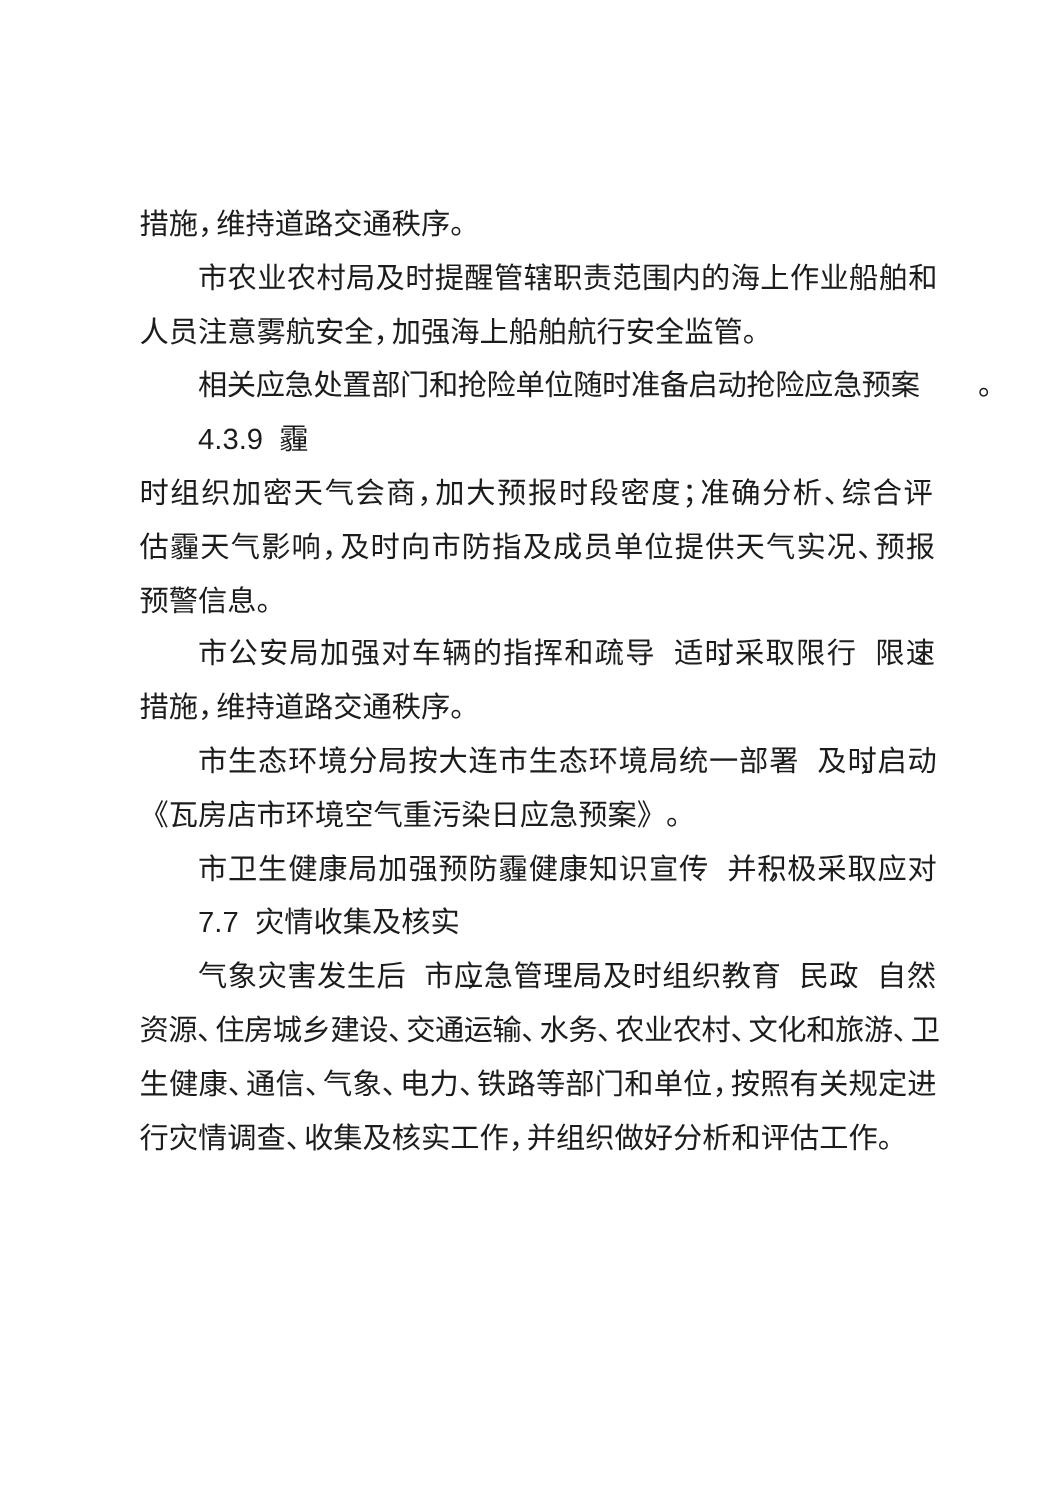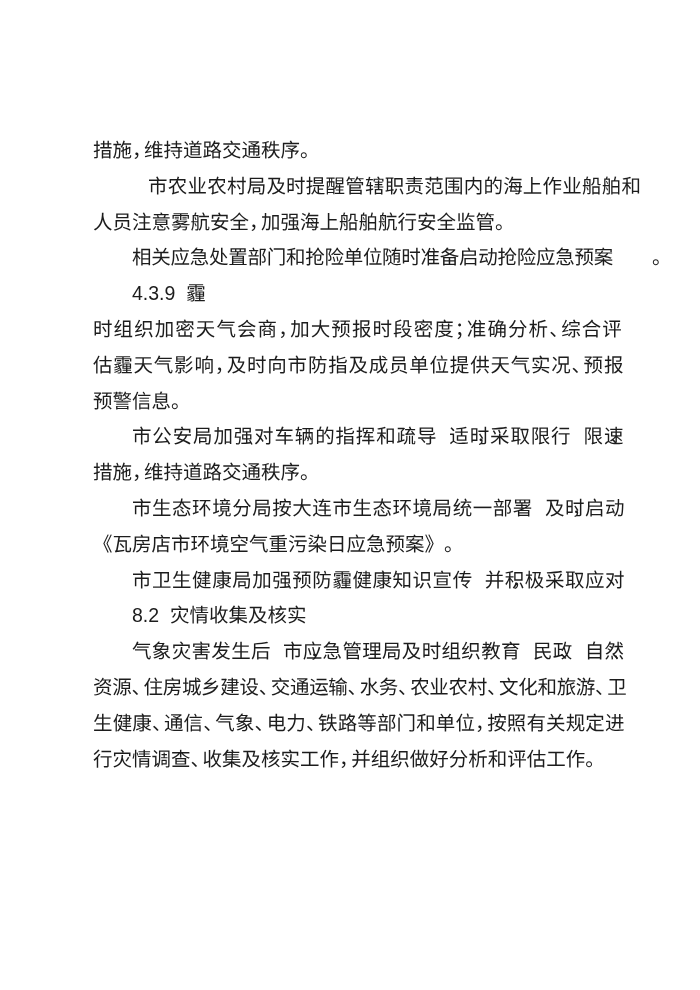--- a/index.html
+++ b/index.html
@@ -48,32 +48,32 @@
     color: var(--text-color, #1c1c1c);
     white-space: pre;
   }
 </style>
 </head>
 <body>
 
 <div class="page">
   <div class="text-block" id="doc-body">
       <div class="line"><span class="line-text">措施<span class="p">，</span>维持道路交通秩序<span class="p">。</span></span></div>
-      <div class="line indent"><span class="line-text" style="letter-spacing: 0.23px; margin-left: 16px;">市农业农村局及时提醒管辖职责范围内的海上作业船舶和</span></div>
+      <div class="line indent"><span class="line-text" style="letter-spacing: 0.23px;">市农业农村局及时提醒管辖职责范围内的海上作业船舶和</span></div>
       <div class="line"><span class="line-text">人员注意雾航安全<span class="p">，</span>加强海上船舶航行安全监管<span class="p">。</span></span></div>
       <div class="line indent"><span class="line-text" style="letter-spacing: -0.26px; margin-top: 16px;">相关应急处置部门和抢险单位随时准备启动抢险应急预案<span class="p">。</span></span></div>
       <div class="line indent"><span class="line-text">4.3.9  霾</span></div>
       <div class="line"><span class="line-text" style="letter-spacing: 1.07px;">时组织加密天气会商<span class="p">，</span>加大预报时段密度<span class="p">；</span>准确分析<span class="p">、</span>综合评</span></div>
       <div class="line"><span class="line-text" style="letter-spacing: 0.78px;">估霾天气影响<span class="p">，</span>及时向市防指及成员单位提供天气实况<span class="p">、</span>预报</span></div>
       <div class="line"><span class="line-text">预警信息<span class="p">。</span></span></div>
       <div class="line indent"><span class="line-text" style="letter-spacing: 0.85px;">市公安局加强对车辆的指挥和疏导<span class="p">，</span>适时采取限行<span class="p">、</span>限速</span></div>
       <div class="line"><span class="line-text">措施<span class="p">，</span>维持道路交通秩序<span class="p">。</span></span></div>
       <div class="line indent"><span class="line-text" style="letter-spacing: 0.54px;">市生态环境分局按大连市生态环境局统一部署<span class="p">，</span>及时启动</span></div>
       <div class="line"><span class="line-text">《瓦房店市环境空气重污染日应急预案》<span class="p">。</span></span></div>
       <div class="line indent"><span class="line-text" style="letter-spacing: 0.54px;">市卫生健康局加强预防霾健康知识宣传<span class="p">，</span>并积极采取应对</span></div>
-      <div class="line indent"><span class="line-text">8.2  灾情收集及核实</span></div>
+      <div class="line indent"><span class="line-text">7.7  灾情收集及核实</span></div>
       <div class="line indent"><span class="line-text" style="letter-spacing: 0.33px;">气象灾害发生后<span class="p">，</span>市应急管理局及时组织教育<span class="p">、</span>民政<span class="p">、</span>自然</span></div>
       <div class="line"><span class="line-text" style="letter-spacing: -0.3px;">资源<span class="p">、</span>住房城乡建设<span class="p">、</span>交通运输<span class="p">、</span>水务<span class="p">、</span>农业农村<span class="p">、</span>文化和旅游<span class="p">、</span>卫</span></div>
       <div class="line"><span class="line-text" style="letter-spacing: 0.13px;">生健康<span class="p">、</span>通信<span class="p">、</span>气象<span class="p">、</span>电力<span class="p">、</span>铁路等部门和单位<span class="p">，</span>按照有关规定进</span></div>
       <div class="line"><span class="line-text">行灾情调查<span class="p">、</span>收集及核实工作<span class="p">，</span>并组织做好分析和评估工作<span class="p">。</span></span></div>
     </div>
   <div class="footer">— 18 —</div>
 </div>
 
 </body></html>

